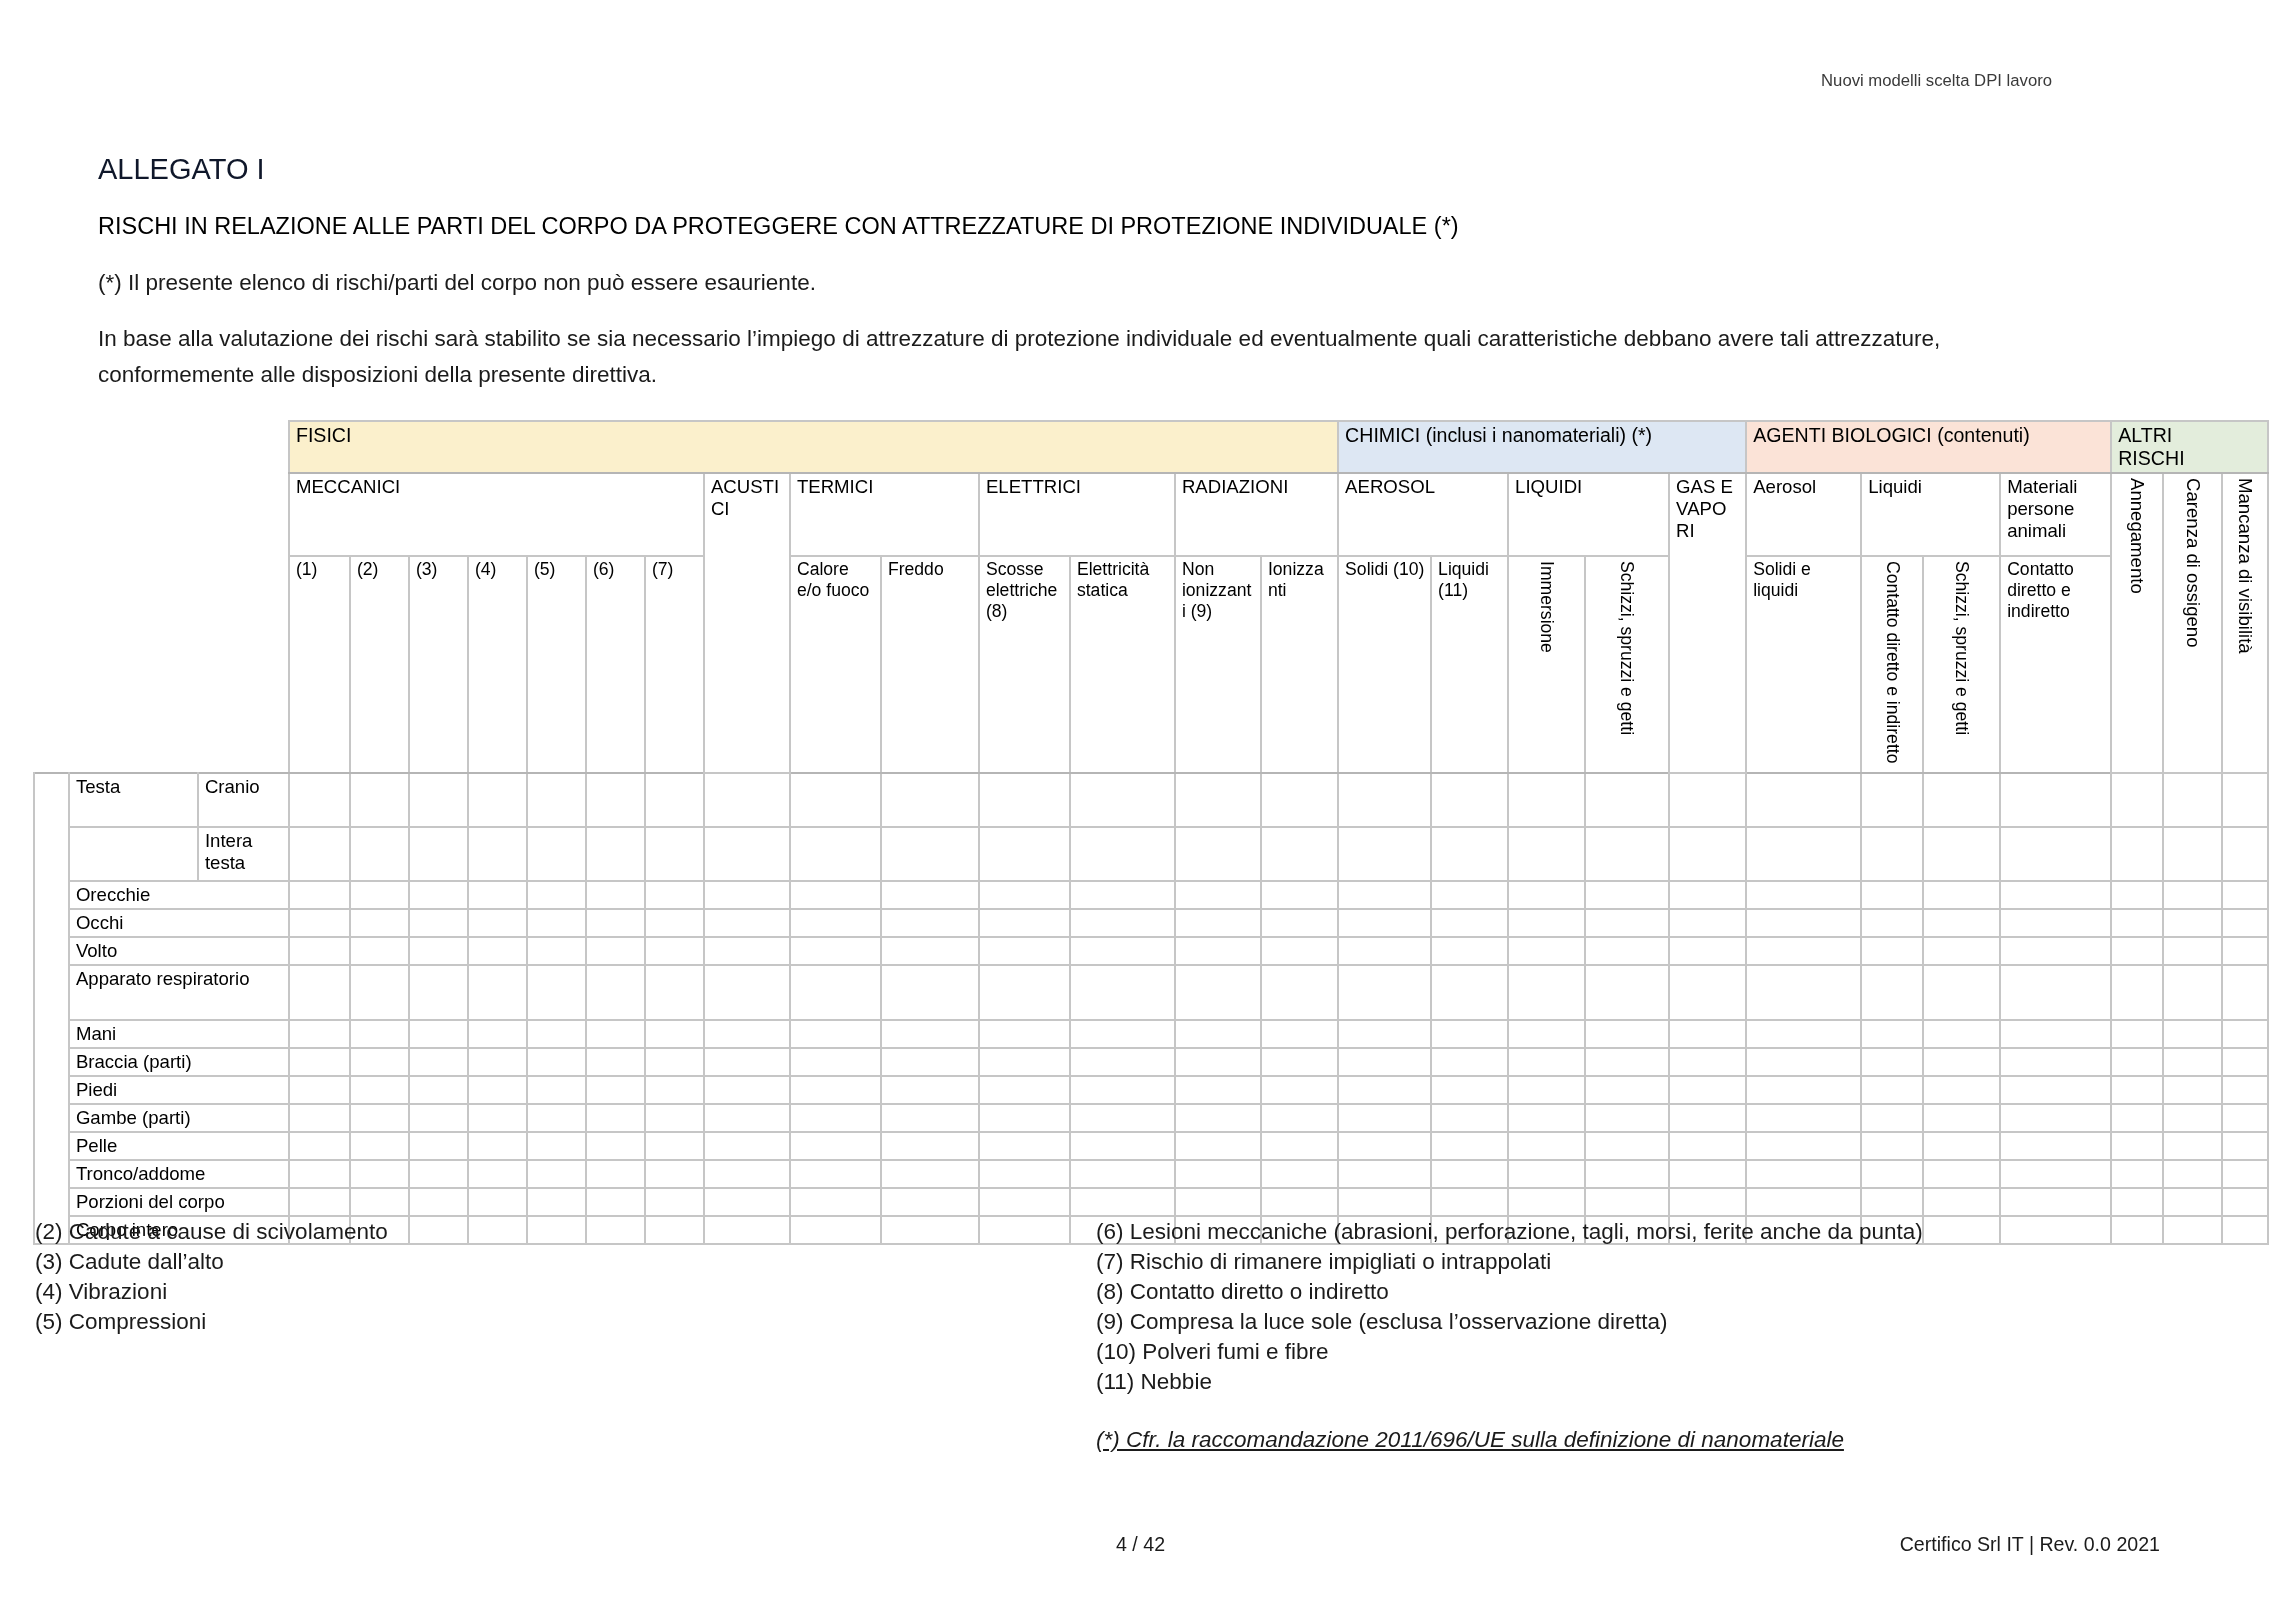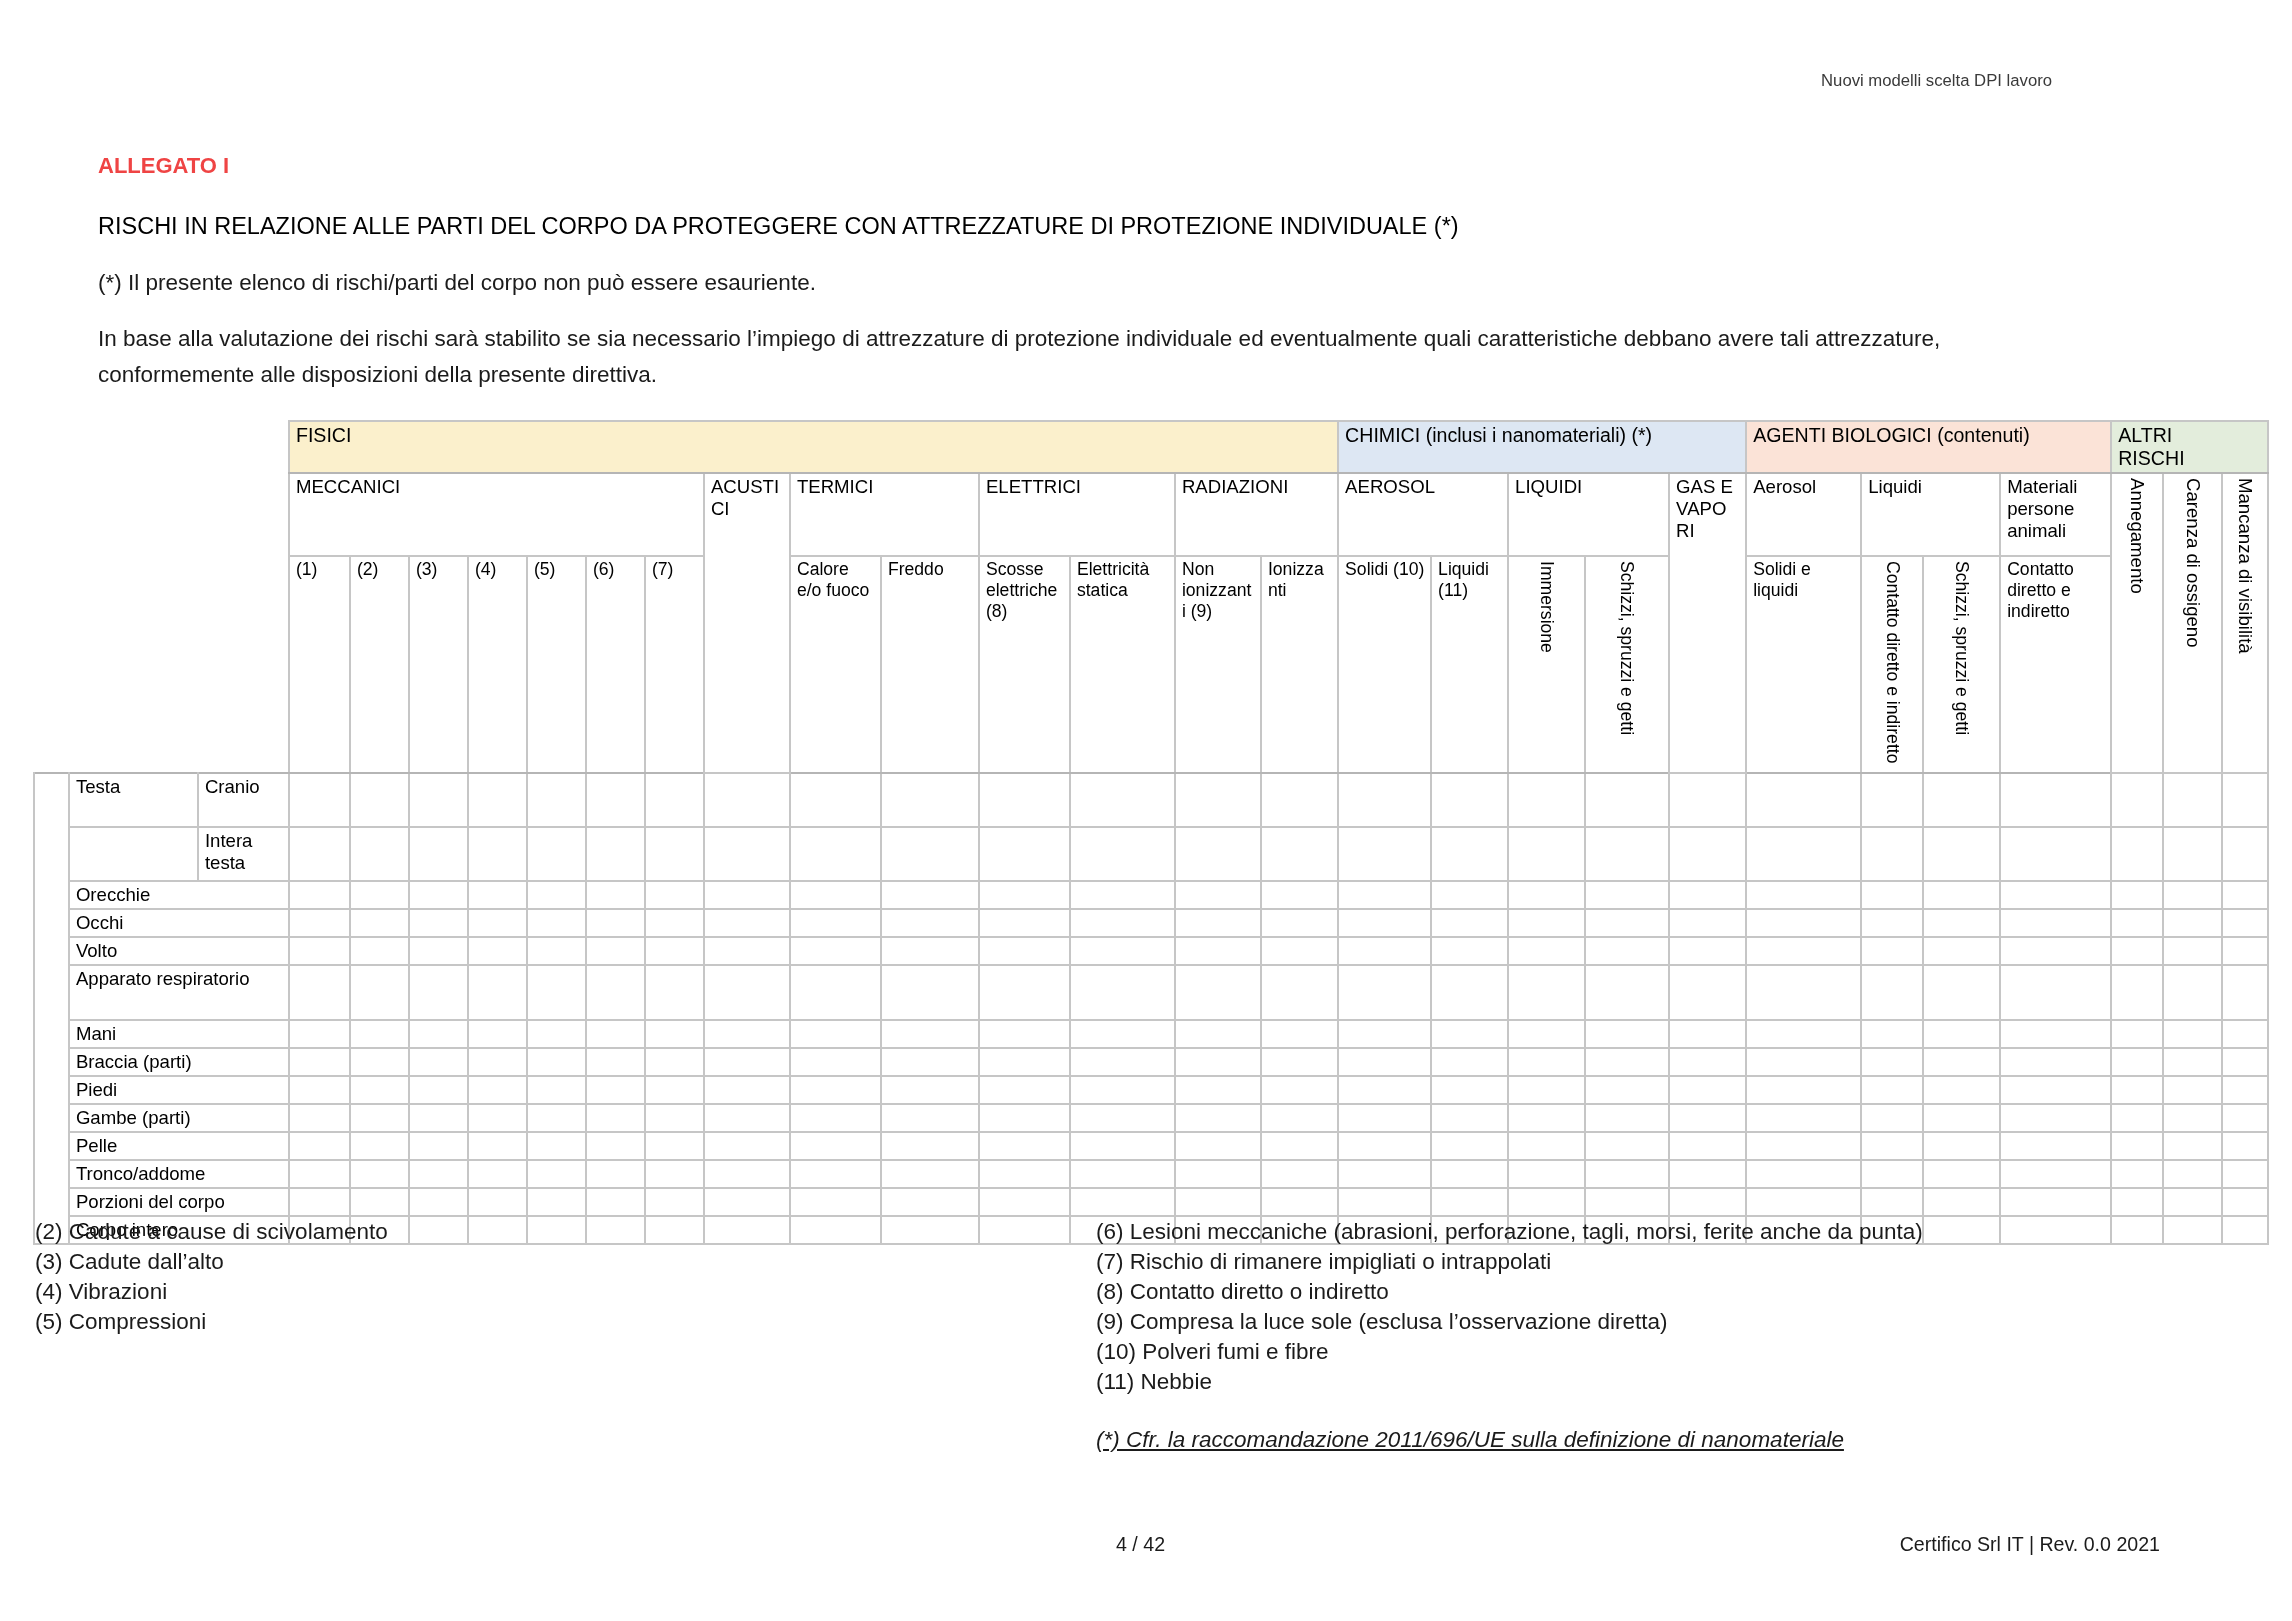--- a/index.html
+++ b/index.html
@@ -1,21 +1,21 @@
 <!DOCTYPE html>
 <html><head>
 <meta charset="utf-8">
 <style>
   html,body{margin:0;padding:0;background:#888;}
   .page{
     position:relative;width:2293px;height:1621px;background:#ffffff;
     font-family:"Liberation Sans",sans-serif;color:#1b1b1b;overflow:hidden;
   }
   .hdr-right{position:absolute;top:71px;right:241px;font-size:16.7px;color:#3a3a3a;}
-  .doc-title{position:absolute;left:98px;top:153px;font-size:22px;font-weight:bold;color:#ef4444;}
+  .doc-title{position:absolute;left:98px;top:153px;font-size:29px;font-weight:normal;color:#0f172a;}
   .doc-subtitle{position:absolute;left:98px;top:213px;font-size:23.5px;}
   .doc-subtitle .blue{color:#000000;}
   .doc-subtitle .star{color:#000;}
   .doc-note{position:absolute;left:98px;top:270px;font-size:22.5px;}
   .doc-para{position:absolute;left:98px;top:321px;width:1975px;font-size:22.5px;line-height:36px;}
 
   table.risk{
     position:absolute;left:33px;top:420px;border-collapse:collapse;table-layout:fixed;
     width:2236px;font-size:18.6px;
   }

